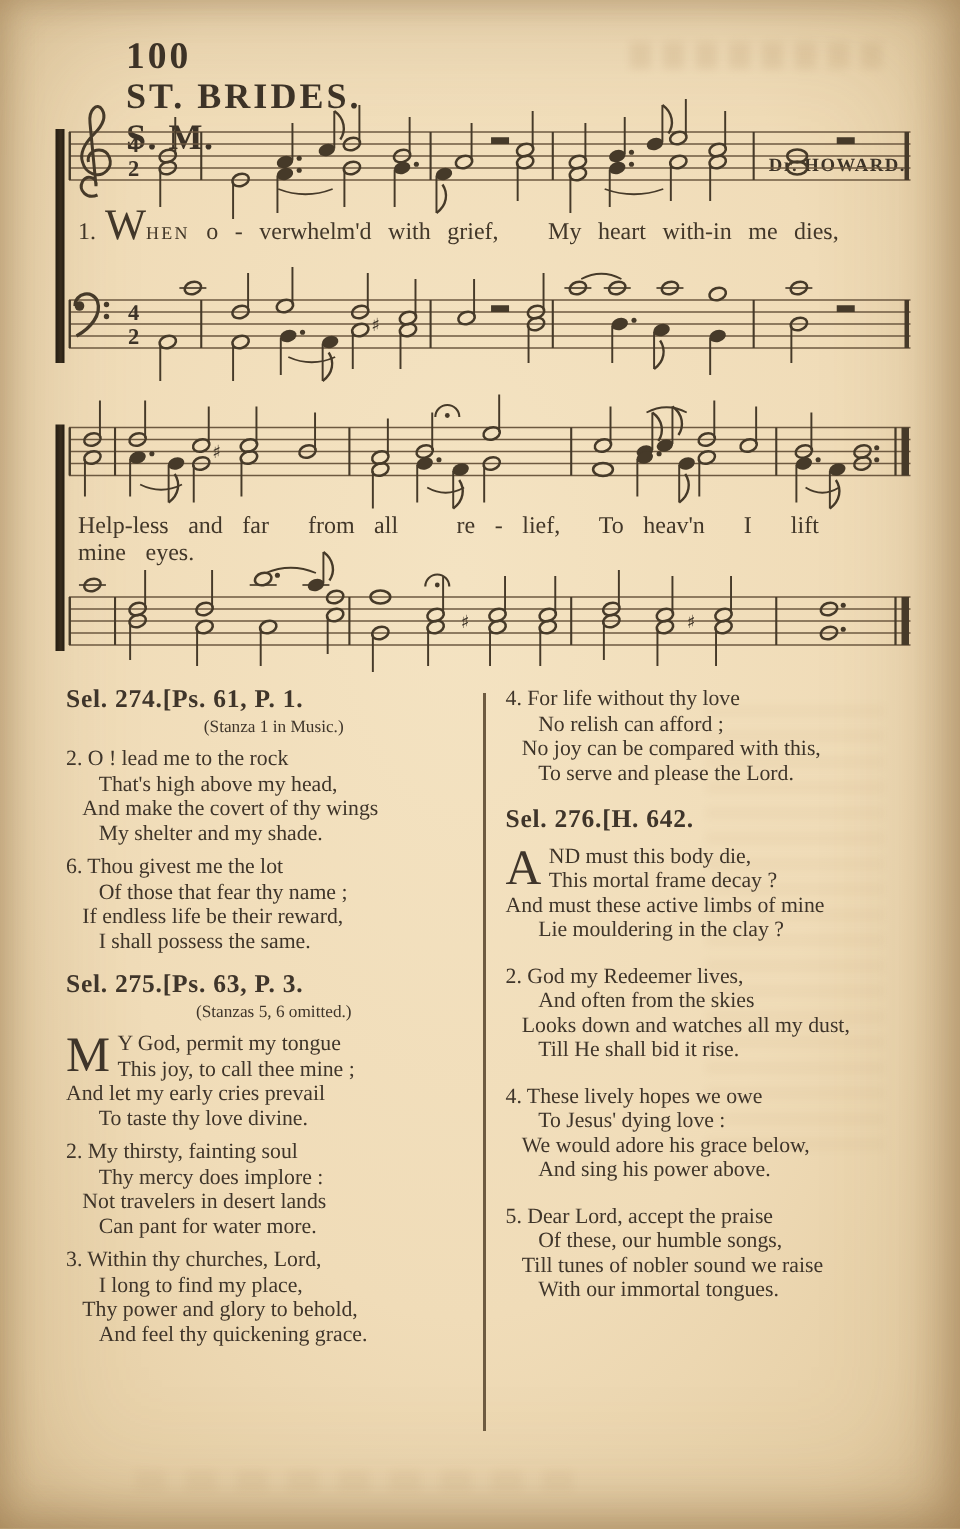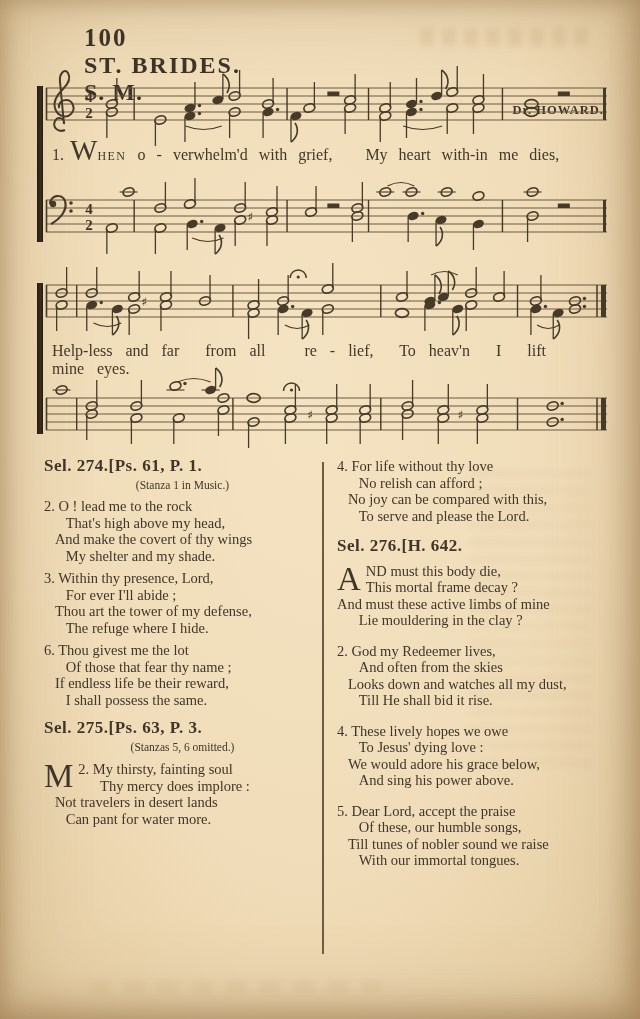--- a/index.html
+++ b/index.html
@@ -388,39 +388,42 @@
   <div class="col col-left">
     <div class="sec-head">
       <span>Sel. 274.</span>
       <span>[Ps. 61, P. 1.</span>
     </div>
     <div class="sec-note">(Stanza 1 in Music.)</div>
     <div class="verse">2. O ! lead me to the rock
       That's high above my head,
    And make the covert of thy wings
       My shelter and my shade.</div>
-    <div class="verse">3. Within thy presence, Lord,
-      For ever I'll abide ;
-   Thou art the tower of my defense,
-      The refuge where I hide.</div>
     <div class="verse">6. Thou givest me the lot
       Of those that fear thy name ;
    If endless life be their reward,
       I shall possess the same.</div>
 
     <div class="sec-head mt">
       <span>Sel. 275.</span>
       <span>[Ps. 63, P. 3.</span>
     </div>
     <div class="sec-note">(Stanzas 5, 6 omitted.)</div>
-    <div class="verse"><span class="dropcap">M</span></div>
+    <div class="verse"><span class="dropcap">M</span><span>Y God, permit my tongue
+This joy, to call thee mine ;
+And let my early cries prevail
+      To taste thy love divine.</span></div>
     <div class="verse">2. My thirsty, fainting soul
       Thy mercy does implore :
    Not travelers in desert lands
       Can pant for water more.</div>
+    <div class="verse">3. Within thy churches, Lord,
+      I long to find my place,
+   Thy power and glory to behold,
+      And feel thy quickening grace.</div>
   </div>
 
   <div class="col col-right">
     <div class="verse">4. For life without thy love
       No relish can afford ;
    No joy can be compared with this,
       To serve and please the Lord.</div>
 
     <div class="sec-head mt">
       <span>Sel. 276.</span>

